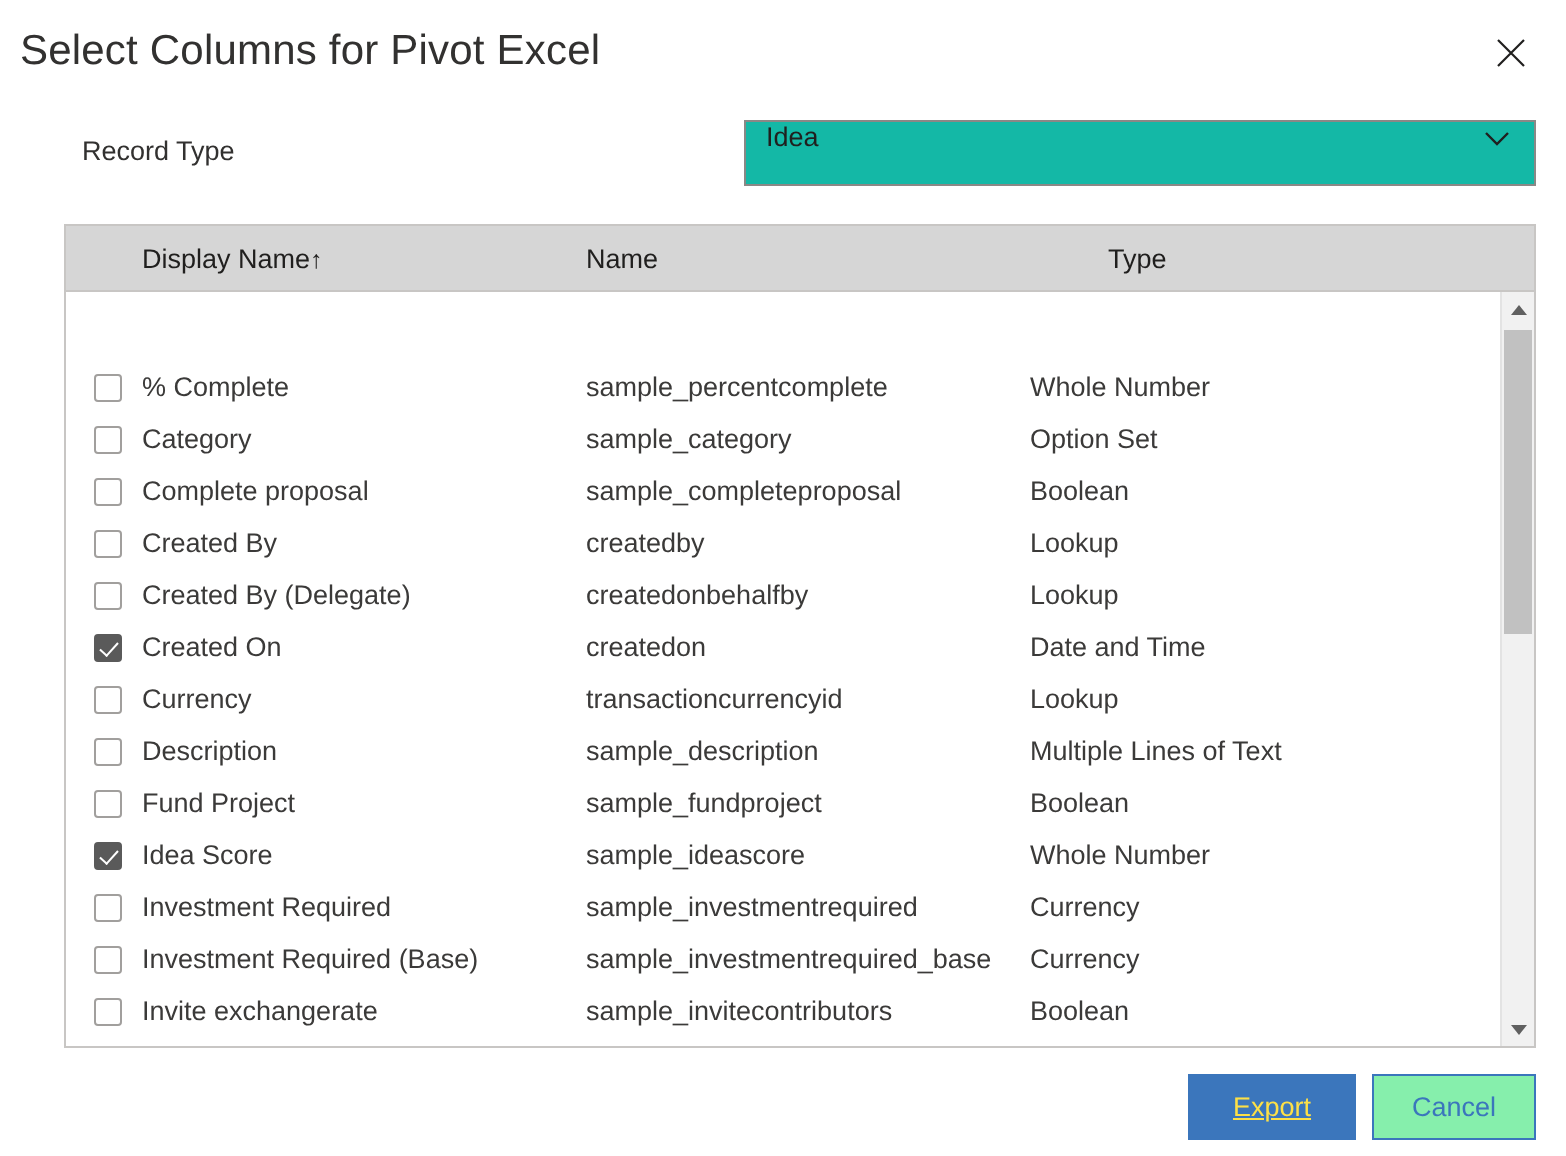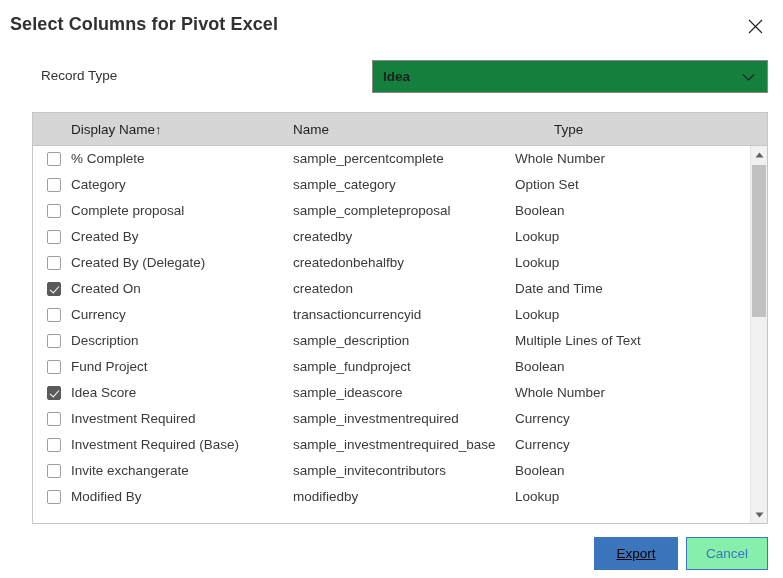--- a/index.html
+++ b/index.html
@@ -15,22 +15,22 @@
     color: #201f1e;
     overflow: hidden;
     position: relative;
   }
 
   
   .dialog-title {
     position: absolute;
     left: 10px;
     top: 14px;
-    font-size: 18px;
-    font-weight: 700;
+    font-size: 21px;
+    font-weight: 400;
     color: #323130;
     letter-spacing: 0.1px;
     white-space: nowrap;
   }
   .close-btn {
     position: absolute;
     right: 14px;
     top: 12px;
     width: 28px;
     height: 28px;
@@ -53,26 +53,25 @@
     color: #323130;
     white-space: nowrap;
   }
   .record-type-select {
     position: absolute;
     left: 372px;
     top: 60px;
     width: 396px;
     height: 33px;
     border: 1px solid #8a8886;
-    background: #15803d;
+    background: #14b8a6;
     display: flex;
-    align-items: center;
+    align-items: flex-start;
     padding: 0 10px;
     cursor: pointer;
-    font-weight: bold;
   }
   .record-type-value {
     font-size: 13.5px;
     color: #201f1e;
     flex: 1;
     white-space: nowrap;
     overflow: hidden;
   }
   .chevron { display: block; margin-right: 2px; }
 
@@ -106,20 +105,21 @@
   .hcell.col-display { left: 38px; }
   .hcell.col-name    { left: 260px; }
   .hcell.col-type    { left: 482px; margin-left: 39px; }
   .sort-arrow { font-size: 12.5px; }
 
   .grid-body {
     position: relative;
     height: 377px;
     overflow: hidden;
     background: #ffffff;
+    margin-top: 35px;
   }
   .row {
     position: relative;
     height: 26px;
     display: block;
     cursor: default;
   }
   .row .cell {
     position: absolute;
     top: 0;
@@ -203,21 +203,21 @@
     align-items: center;
     justify-content: center;
     padding: 0;
   }
   .btn-export {
     left: 594px;
     top: 537px;
     width: 84px;
     background: #3b76bc;
     border: 1px solid #3b76bc;
-    color: #000000;
+    color: #fde047;
     text-decoration: underline;
   }
   .btn-cancel {
     left: 686px;
     top: 537px;
     width: 82px;
     background: #86efac;
     border: 1px solid #3b76bc;
     color: #3b76bc;
   }

